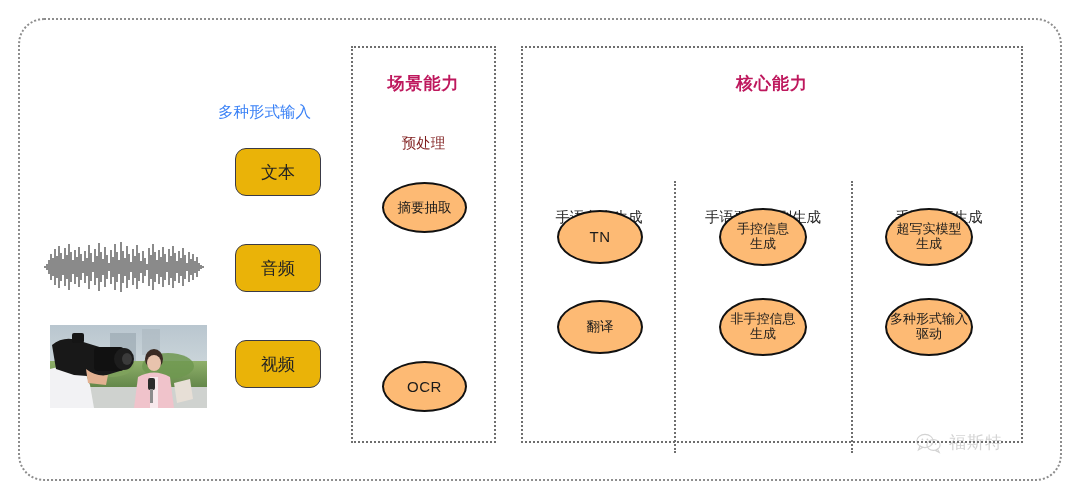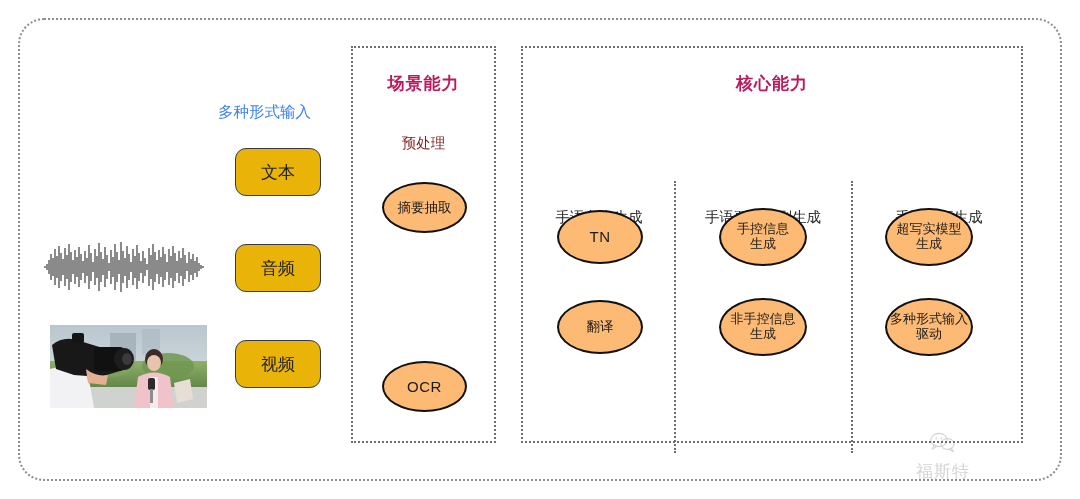--- a/index.html
+++ b/index.html
@@ -177,21 +177,20 @@
 
   
   .watermark {
     position: absolute;
     left: 916px;
     top: 431px;
     display: flex;
     align-items: center;
     gap: 7px;
     opacity: 0.30;
-    flex-direction: column;
   }
   .watermark .wm-text {
     font-size: 17px;
     color: #6f6f6f;
     letter-spacing: 1px;
   }
   .wm-logo { width: 26px; height: 22px; }
 </style>
 </head>
 <body>

